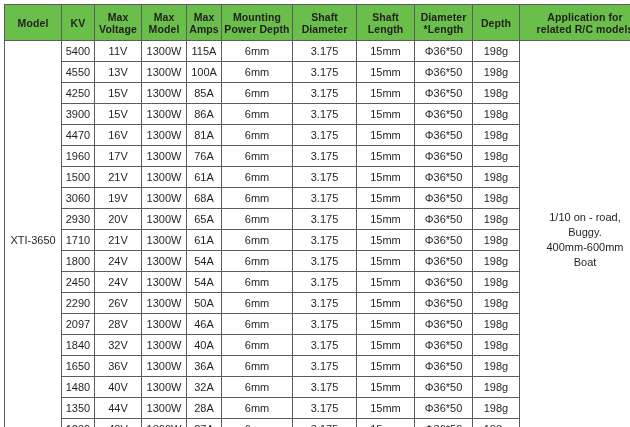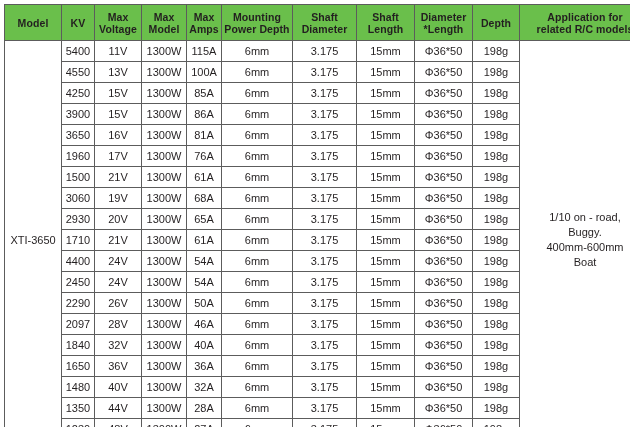--- a/index.html
+++ b/index.html
@@ -184,21 +184,21 @@
           <td>15V</td>
           <td>1300W</td>
           <td>86A</td>
           <td>6mm</td>
           <td>3.175</td>
           <td>15mm</td>
           <td>Φ36*50</td>
           <td>198g</td>
         </tr>
         <tr>
-          <td>3650</td>
+          <td>4470</td>
           <td>16V</td>
           <td>1300W</td>
           <td>81A</td>
           <td>6mm</td>
           <td>3.175</td>
           <td>15mm</td>
           <td>Φ36*50</td>
           <td>198g</td>
         </tr>
         <tr>
@@ -250,21 +250,21 @@
           <td>21V</td>
           <td>1300W</td>
           <td>61A</td>
           <td>6mm</td>
           <td>3.175</td>
           <td>15mm</td>
           <td>Φ36*50</td>
           <td>198g</td>
         </tr>
         <tr>
-          <td>4400</td>
+          <td>1800</td>
           <td>24V</td>
           <td>1300W</td>
           <td>54A</td>
           <td>6mm</td>
           <td>3.175</td>
           <td>15mm</td>
           <td>Φ36*50</td>
           <td>198g</td>
         </tr>
         <tr>

